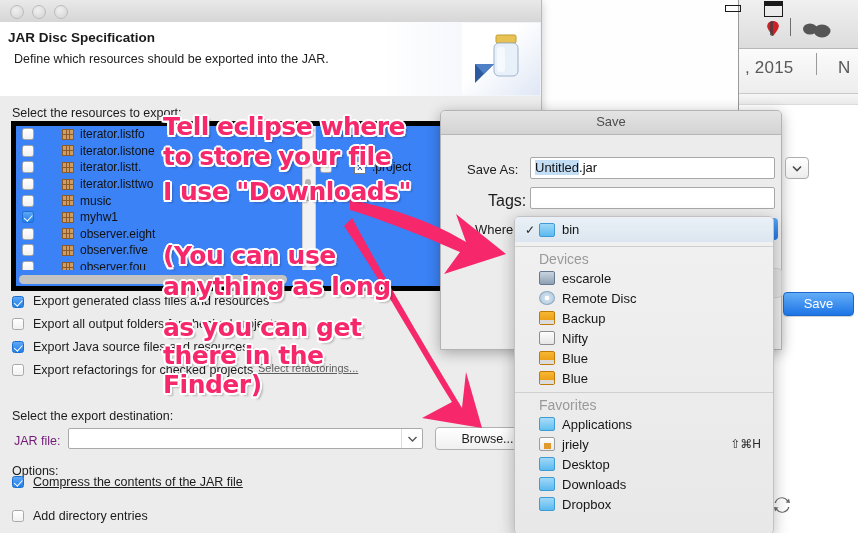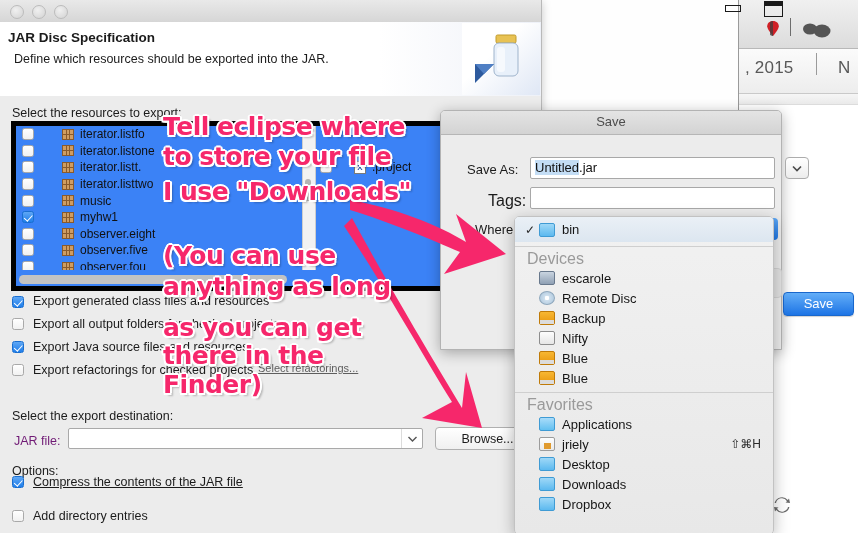--- a/index.html
+++ b/index.html
@@ -248,22 +248,22 @@
   .menu-item{
     height:20px;display:flex;align-items:center;padding-left:10px;
     font-size:13px;color:#161616;
   }
   .menu-item.sel-row{
     background:linear-gradient(to bottom,#eaf0f6,#dce6f0);
   }
   .menu-check{width:14px;flex:none;font-size:12px;color:#2a2a2a;}
   .menu-sep{height:1px;background:#cfcfcf;margin:4px 0 2px 0;}
   .menu-header{
-    height:19px;display:flex;align-items:center;padding-left:12px;
-    font-size:16px;color:#9a9a9a;
+    height:19px;display:flex;align-items:center;padding-left:24px;
+    font-size:14px;color:#9a9a9a;
   }
   .mi-ico{width:16px;height:14px;flex:none;margin-right:7px;}
   .mi-label{white-space:nowrap;}
   .mi-shortcut{margin-left:auto;margin-right:12px;font-size:12px;color:#2a2a2a;}
 
   .folder-blue{
     background:linear-gradient(to bottom,#9fd8f7,#5cb9ef);
     border:1px solid #3f9bd4;border-radius:2px;box-sizing:border-box;
   }
   .disk-orange{

